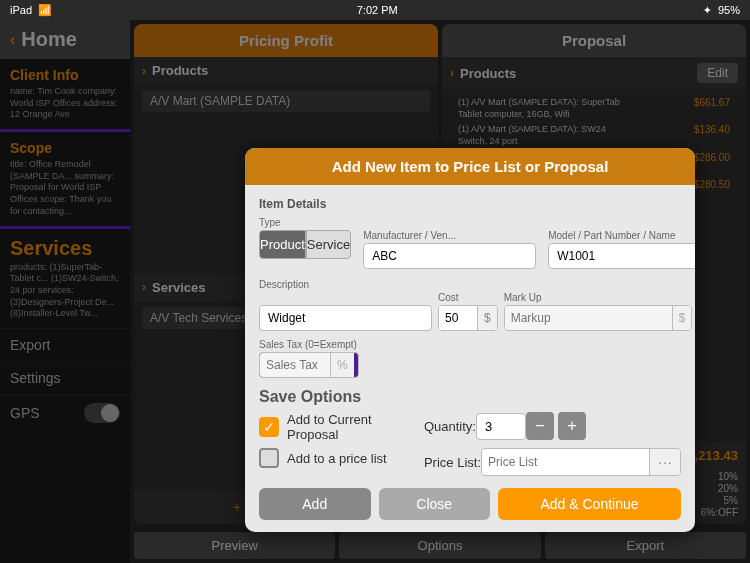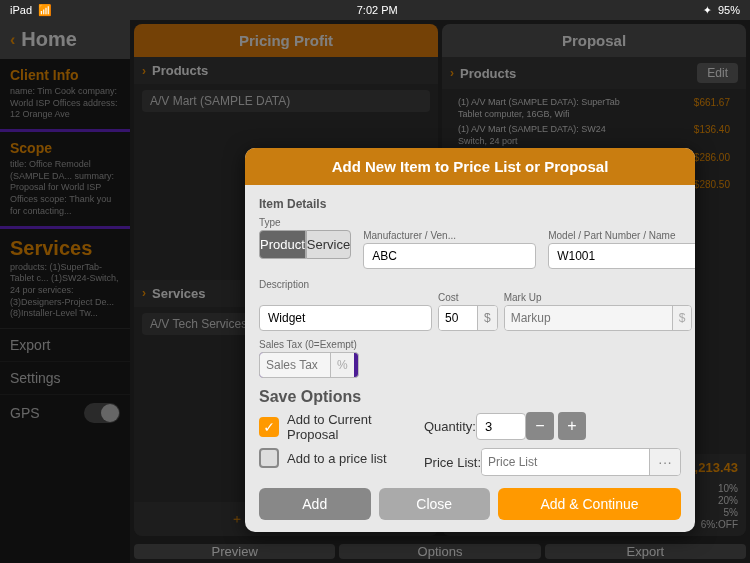--- a/index.html
+++ b/index.html
@@ -241,20 +241,21 @@
       gap: 4px;
       padding: 4px;
       background: #2a2a2a;
     }
     .bottom-btn {
       flex: 1;
       background: #555;
       color: #fff;
       border: none;
       border-radius: 4px;
+      padding: 6px;
       font-size: 13px;
       cursor: pointer;
     }
 
     
     .overlay-backdrop {
       position: absolute;
       top: 20px;
       left: 0;
       width: 750px;

